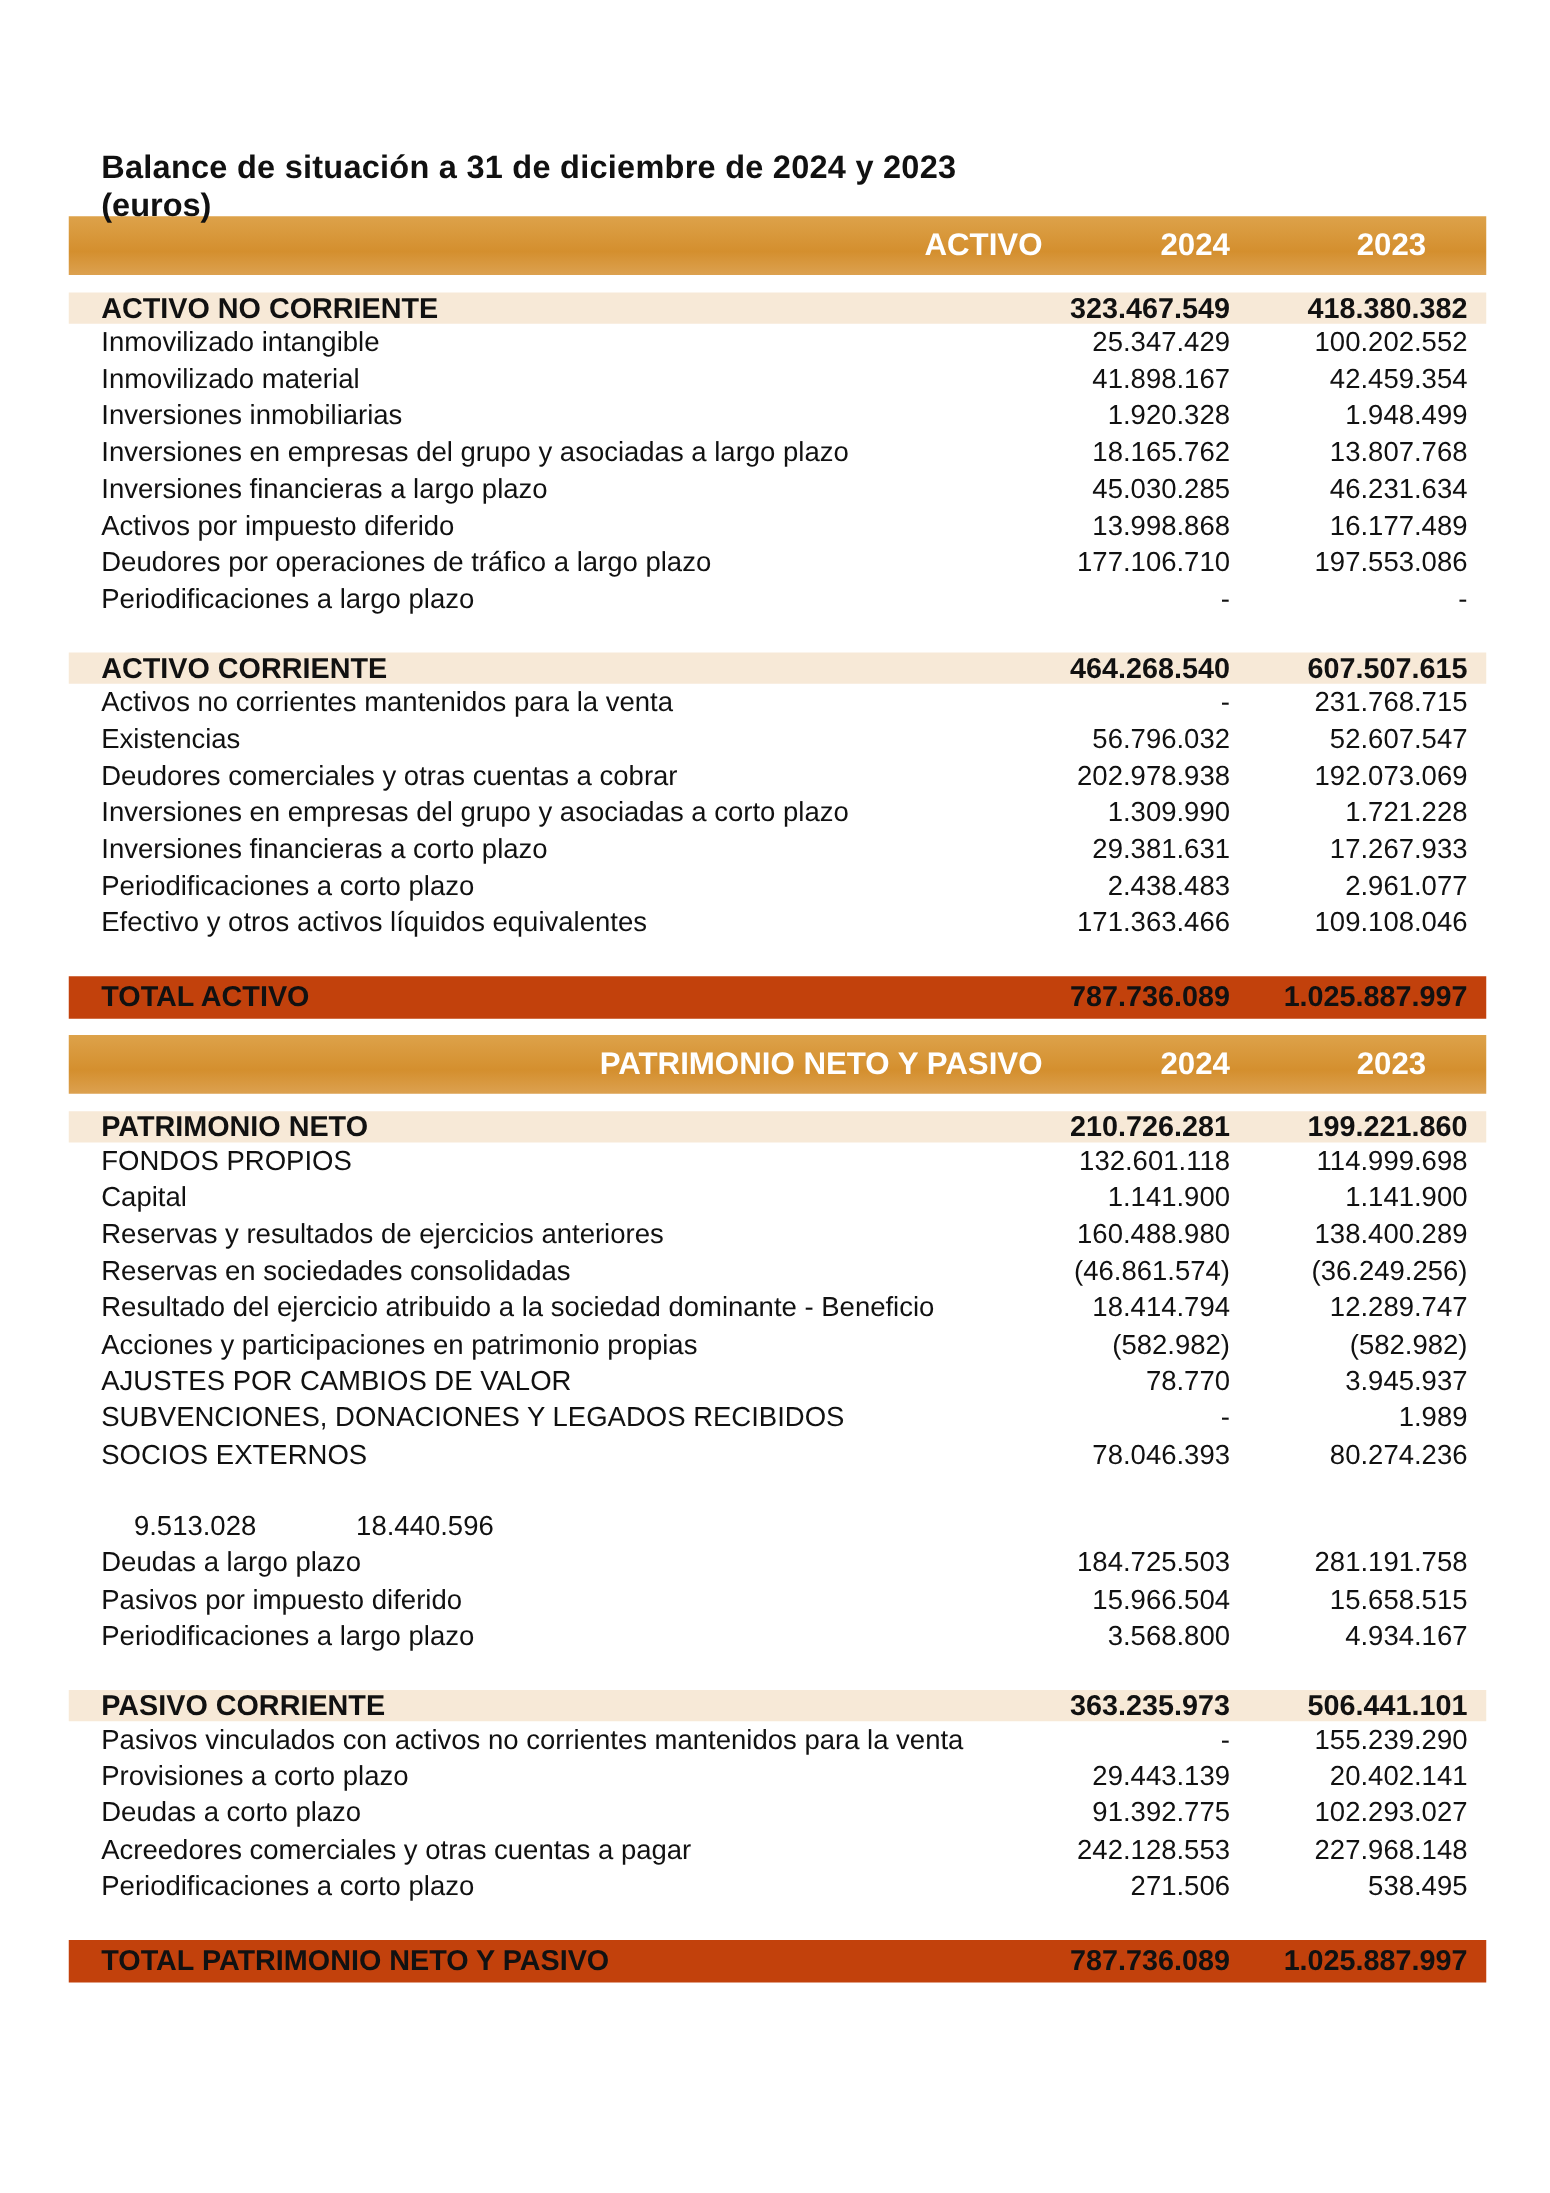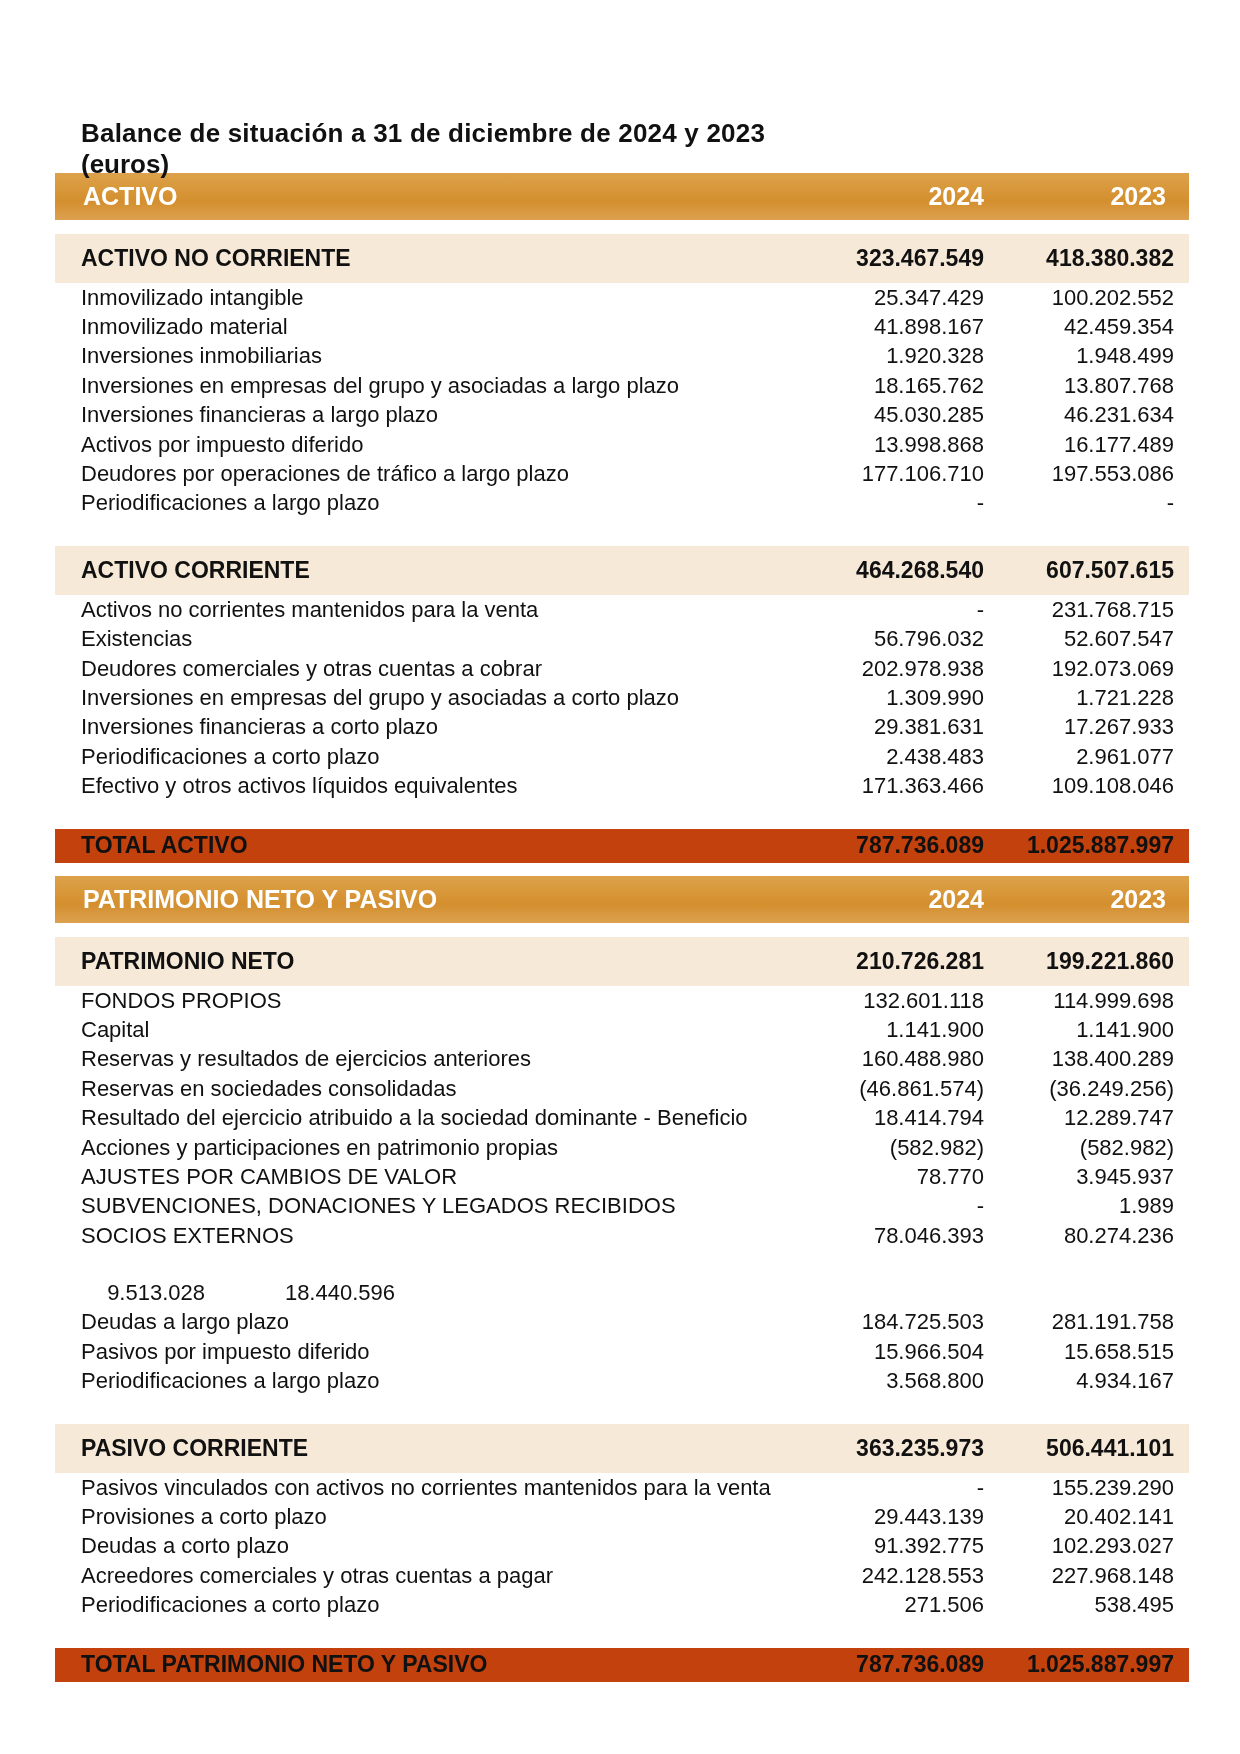--- a/index.html
+++ b/index.html
@@ -6,28 +6,28 @@
     body { width: 1240px; height: 1754px; position: relative; overflow: hidden;
            font-family: "Liberation Sans", "DejaVu Sans", sans-serif; color: #111; }
     .page { position: absolute; left: 55px; top: 118px; width: 1134px; }
     .title-row { display: flex; justify-content: space-between; align-items: baseline;
                  padding: 0 10px 0 26px; height: 54px; flex-direction: column; }
     .title { font-weight: bold; font-size: 26px; letter-spacing: 0.2px; }
     .units { font-weight: bold; font-size: 26px; }
     .band { background: linear-gradient(#dda24a, #d48f2e 60%, #dca150); color: #fff;
             display: flex; align-items: center; height: 47px; font-weight: bold; font-size: 25px;
             margin-top: 1px; }
-    .band .lbl { flex: 1; padding-left: 28px; }
+    .band .lbl { flex: 1; padding-left: 16px; text-align: right; }
     .band .y1 { width: 150px; text-align: right; }
-    .band .y2 { width: 205px; text-align: right; padding-right: 23px; box-sizing: border-box; }
+    .band .y2 { width: 205px; text-align: right; padding-right: 48px; box-sizing: border-box; }
     .row { display: flex; align-items: center; height: 29.4px; font-size: 22px; }
     .row .lbl { flex: 1; padding-left: 26px; white-space: nowrap; }
     .row .v1 { width: 150px; text-align: right; }
     .row .v2 { width: 205px; text-align: right; padding-right: 15px; box-sizing: border-box; }
-    .row.sub { background: #f7e9d7; font-weight: bold; font-size: 23px; height: 49px; }
+    .row.sub { background: #f7e9d7; font-weight: bold; font-size: 23px; height: 25px; }
     .row.total { background: #c2410c; font-weight: bold; font-size: 23px; height: 34px; }
     .gap-sm { height: 14px; }
     .gap { height: 28px; }
   </style>
 </head>
 <body>
 
 <div class="page">
   <div class="title-row">
     <span class="title">Balance de situación a 31 de diciembre de 2024 y 2023</span>

